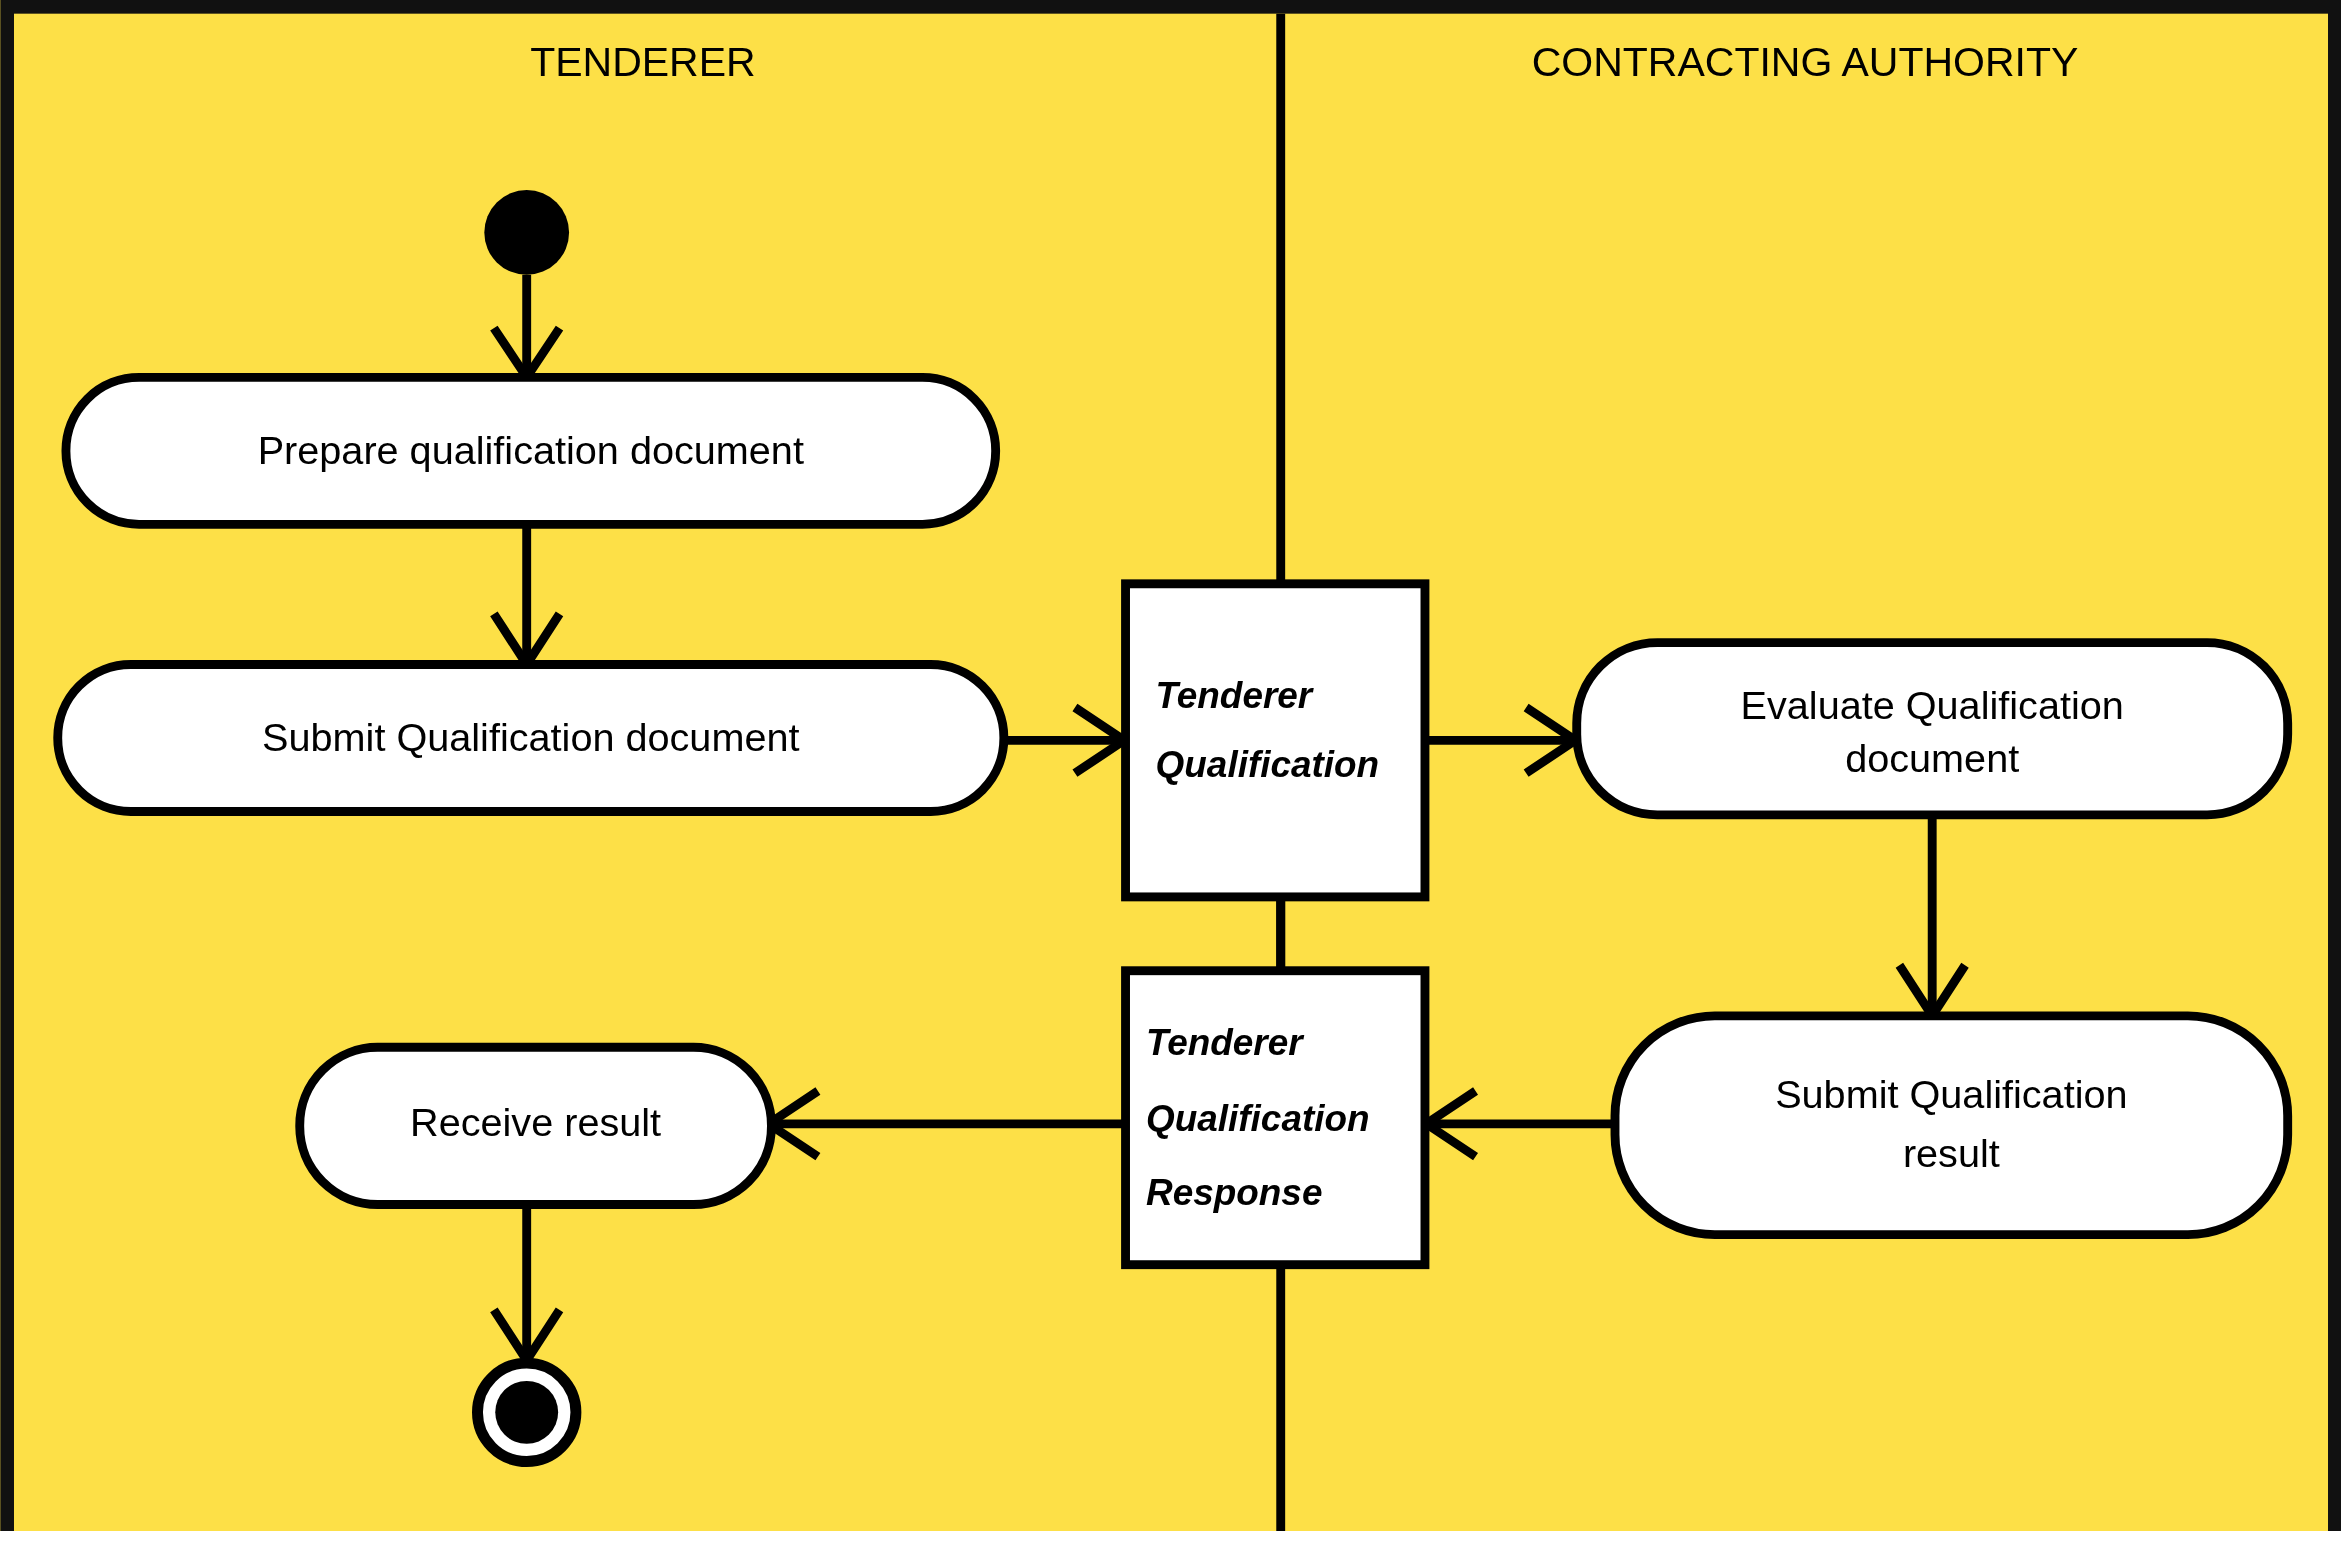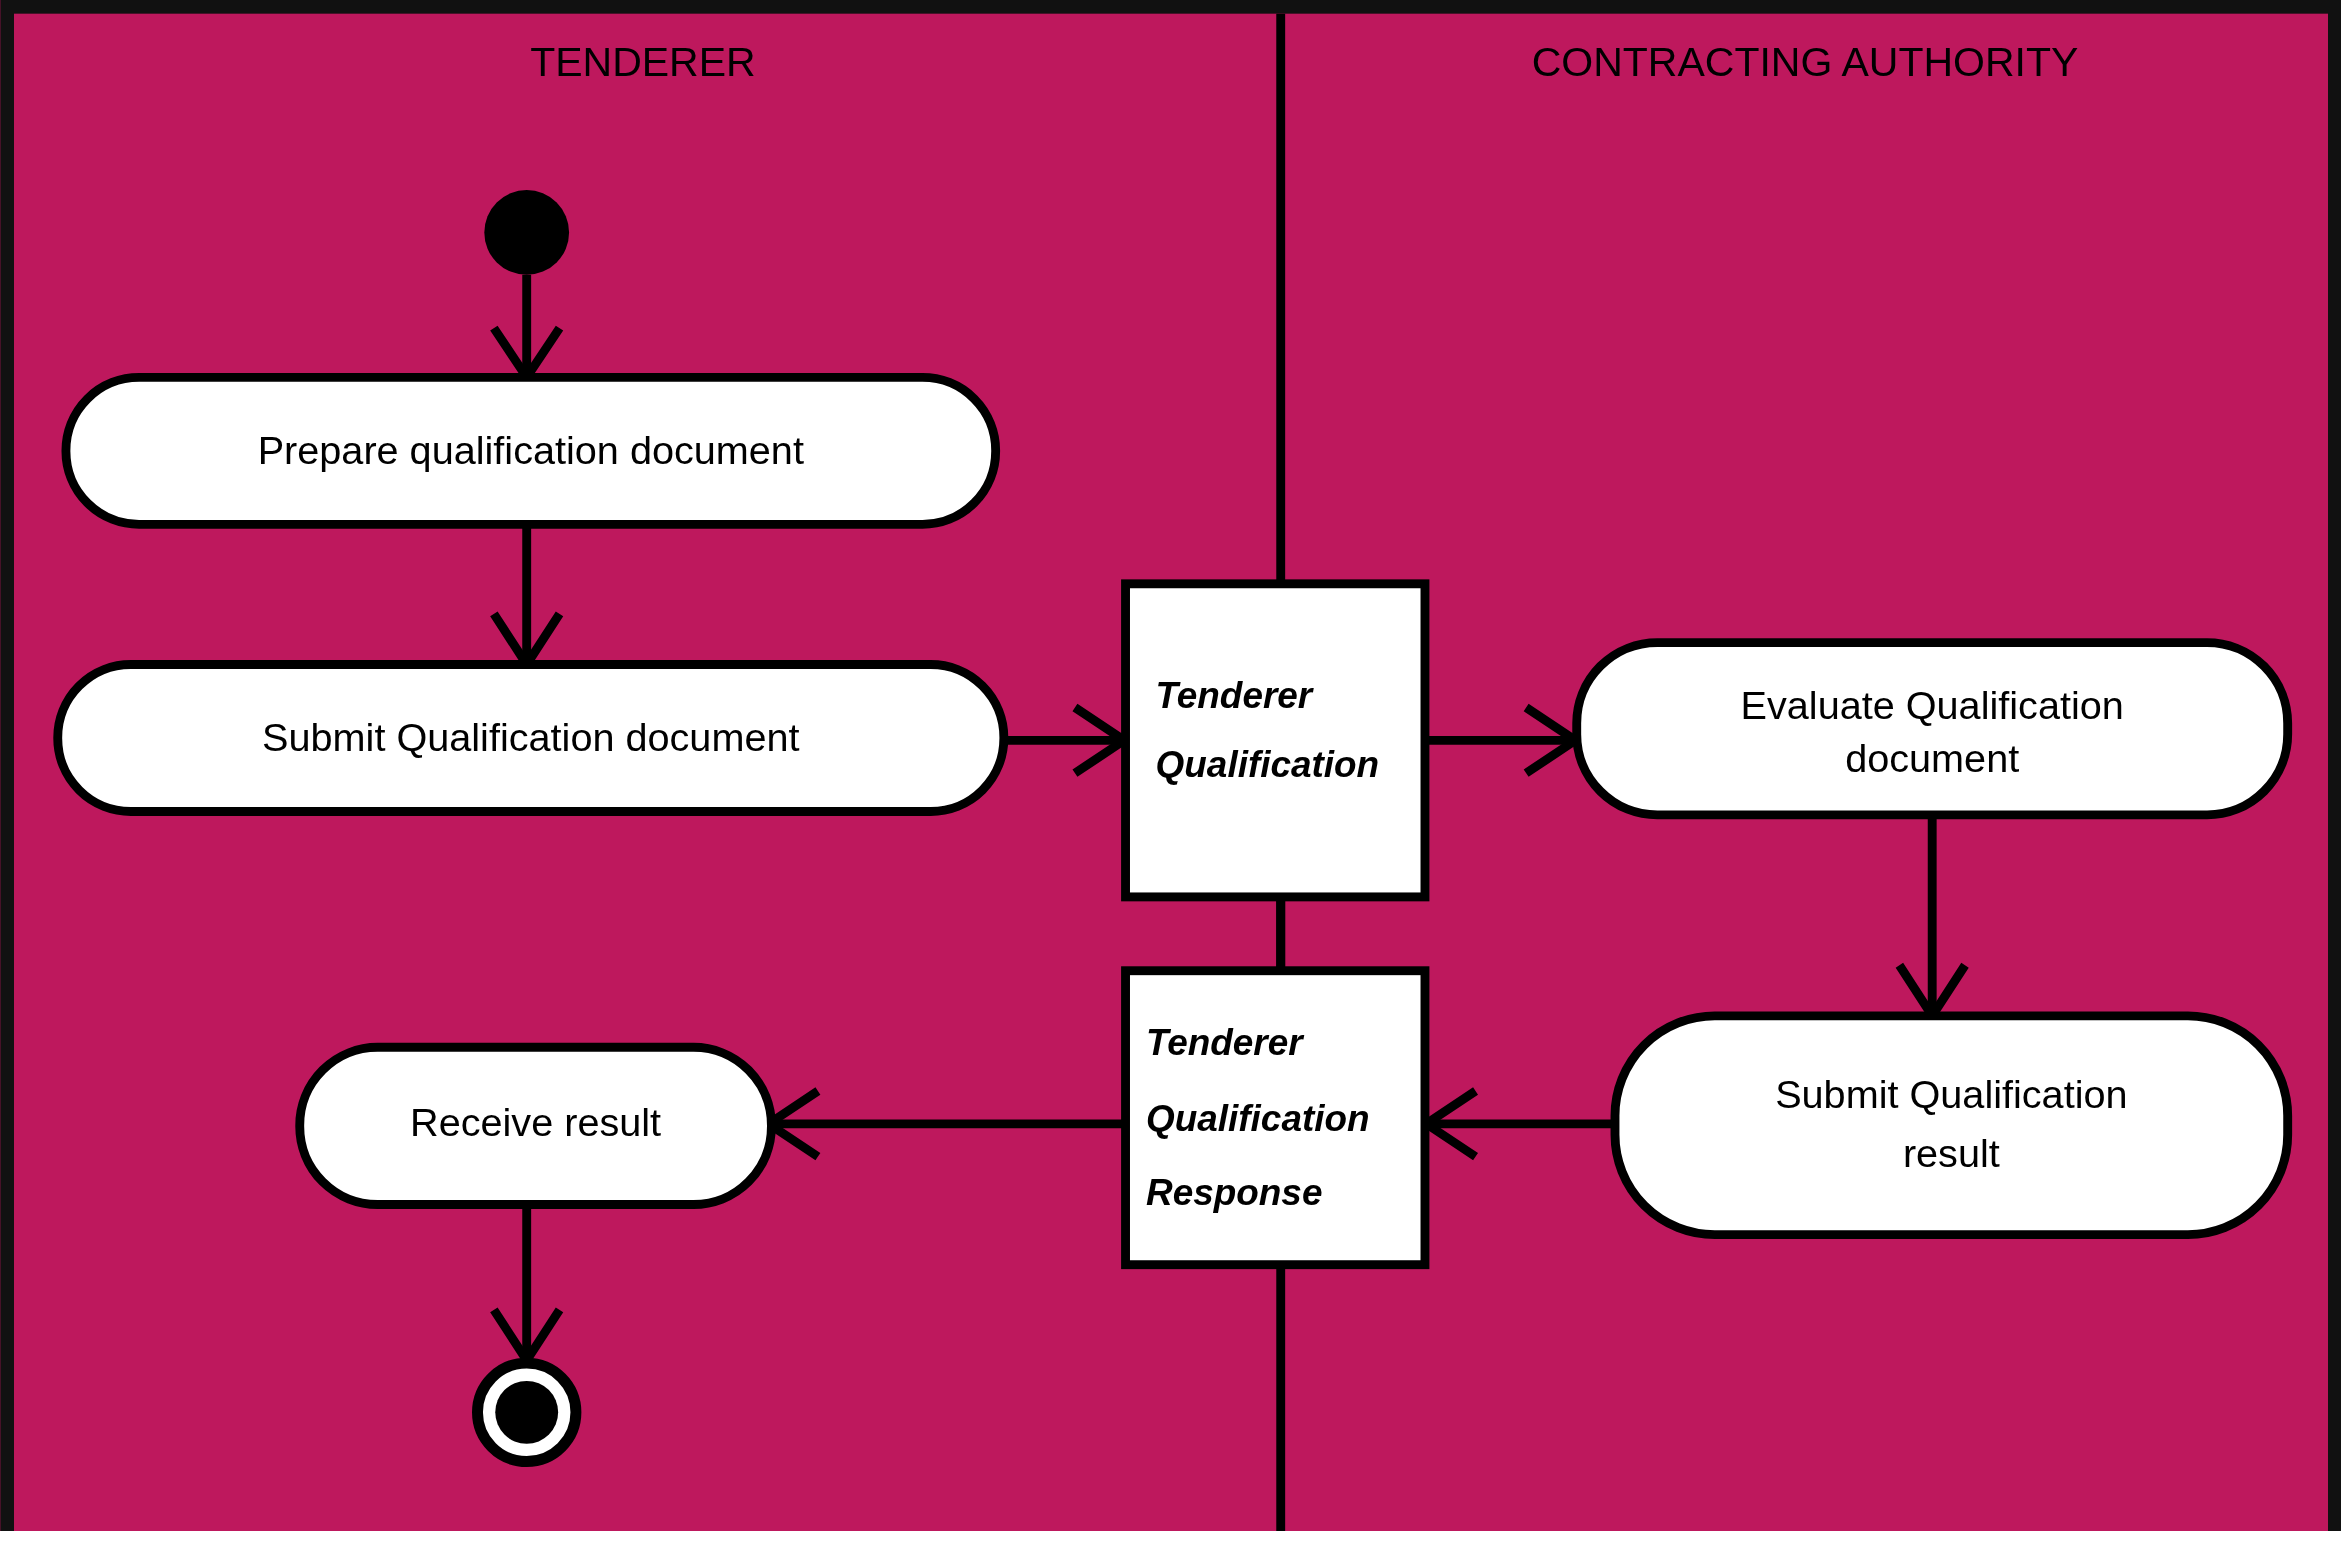--- a/index.html
+++ b/index.html
@@ -4,21 +4,21 @@
 <style>
   html, body {
     margin: 0;
     padding: 0;
     background: #ffffff;
   }
   #canvas {
     position: relative;
     width: 2342px;
     height: 1531px;
-    background: #be185d;
+    background: #fde047;
     font-family: "Liberation Sans", sans-serif;
     overflow: hidden;
   }
   svg#diagram {
     position: absolute;
     top: 0;
     left: 0;
     width: 2342px;
     height: 1560px;
   }

